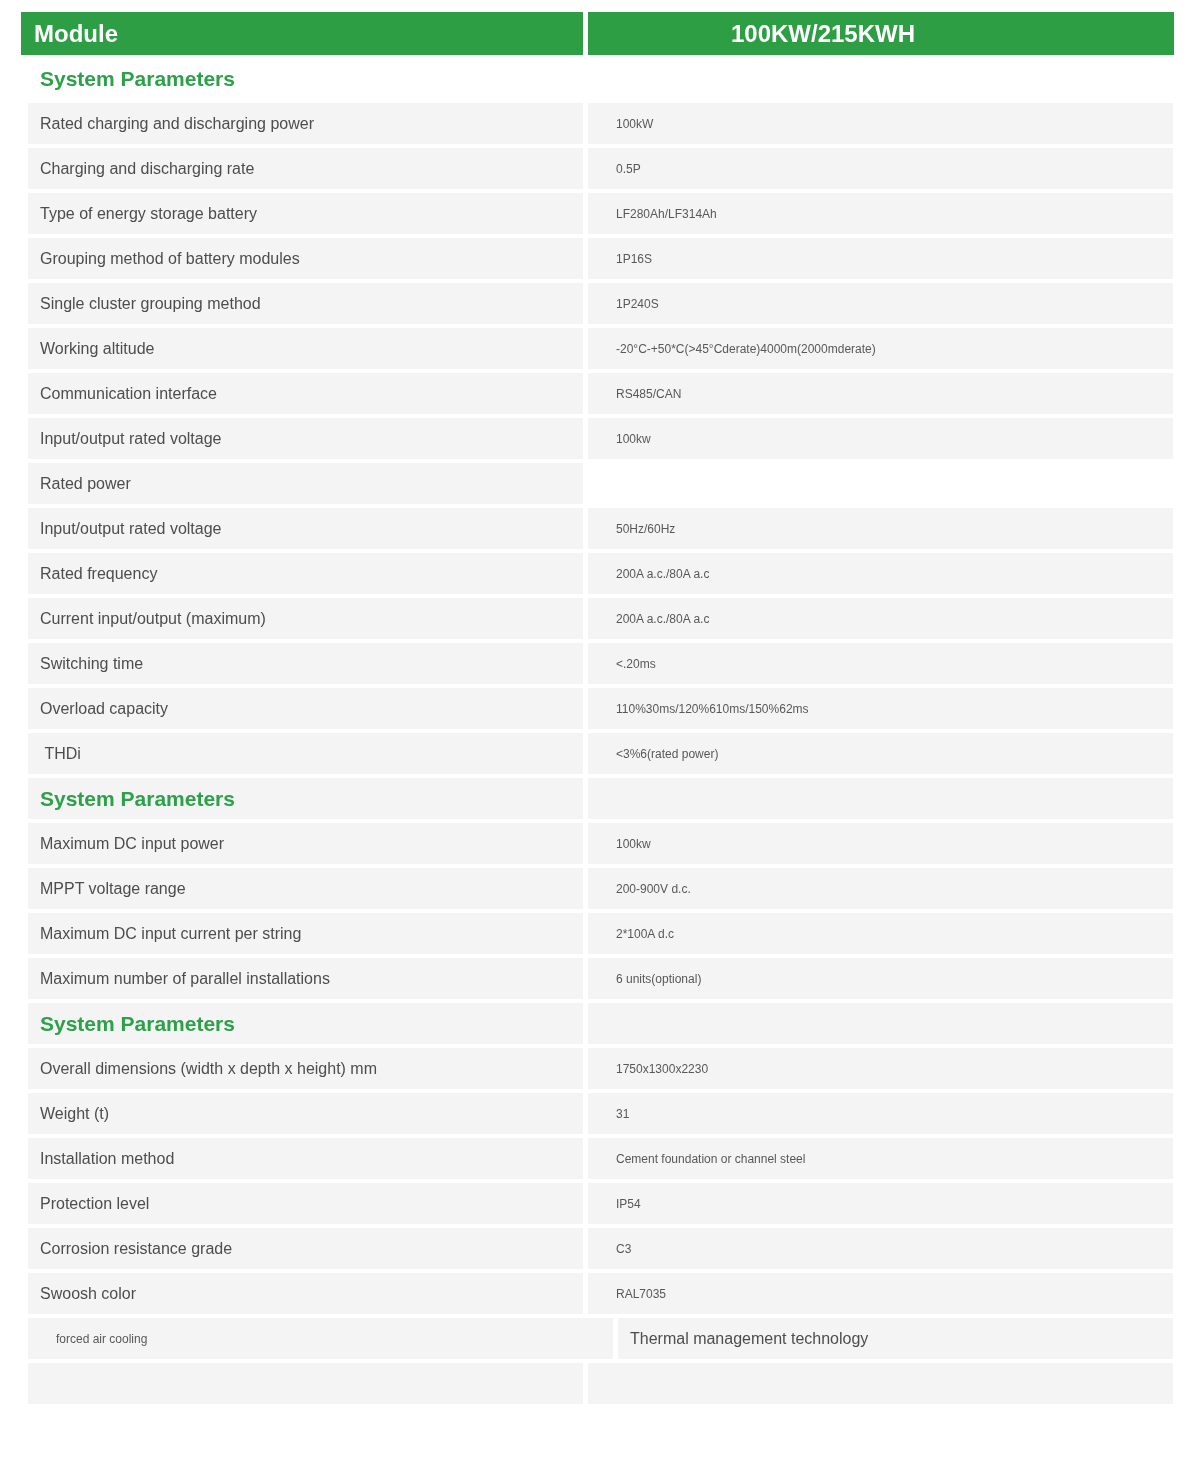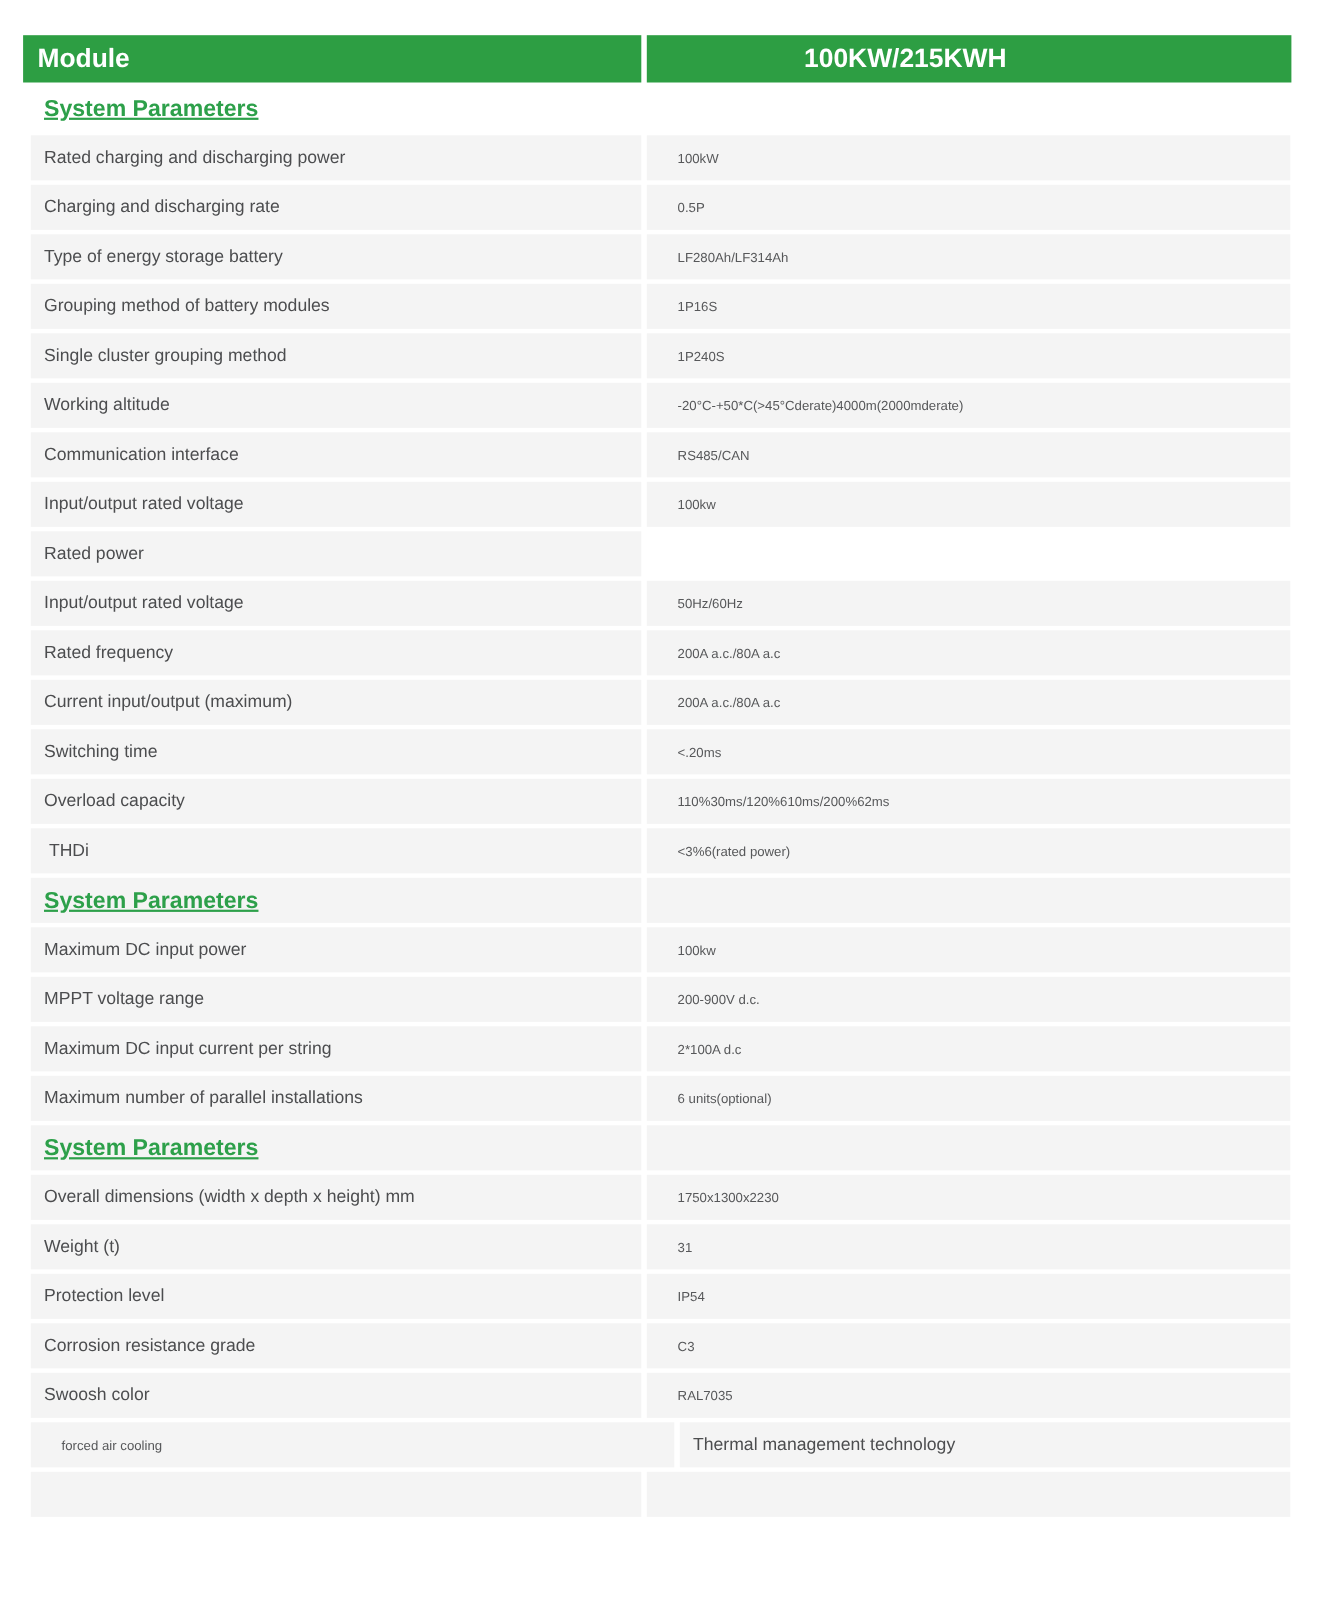--- a/index.html
+++ b/index.html
@@ -9,37 +9,37 @@
     --header-text:#ffffff;
     --label-text:#4c4d4f;
     --value-text:#57585a;
   }
   *{box-sizing:border-box;margin:0;padding:0;}
   html,body{background:#ffffff;}
   body{
     width:1200px;height:1461px;overflow:hidden;
     font-family:"Liberation Sans","DejaVu Sans",sans-serif;
   }
-  .spec-page{width:1200px;height:1461px;padding-top:32px;background:#fff;}
+  .spec-page{width:1200px;height:1461px;padding-top:12px;background:#fff;}
   
   .hdr-row{display:flex;gap:5px;height:43px;margin-left:21px;width:1153px;}
   .hdr-cell{background:var(--header-green);color:var(--header-text);
     display:flex;align-items:center;font-size:24px;font-weight:bold;}
   .hdr-left{width:562px;flex:none;padding-left:13px;}
   .hdr-right{flex:1;justify-content:center;padding-right:116px;}
   
   .rows{margin-left:28px;margin-top:3px;width:1145px;}
   .row{display:flex;gap:5px;height:41px;margin-bottom:4px;}
   .cell{display:flex;align-items:center;min-width:0;}
   .c-left{width:555px;flex:none;}
   .c-right{flex:1;}
   .bg{background:var(--row-bg);}
   .label-cell{padding-left:12px;font-size:16px;color:var(--label-text);}
   .value-cell{padding-left:28px;font-size:12px;color:var(--value-text);white-space:nowrap;}
-  .section-cell{padding-left:12px;font-size:21px;font-weight:600;color:var(--section-green);text-decoration:underline;}
+  .section-cell{padding-left:12px;font-size:21px;font-weight:600;color:var(--section-green);}
 </style>
 </head>
 <body>
 
 <div class="spec-page">
   <div class="hdr-row">
     <div class="hdr-cell hdr-left">Module</div>
     <div class="hdr-cell hdr-right">100KW/215KWH</div>
   </div>
   <div class="rows">
@@ -93,21 +93,21 @@
       <div class="row">
         <div class="cell c-left bg label-cell">Current input/output (maximum)</div>
         <div class="cell c-right bg value-cell">200A a.c./80A a.c</div>
       </div>
       <div class="row">
         <div class="cell c-left bg label-cell">Switching time</div>
         <div class="cell c-right bg value-cell">&lt;.20ms</div>
       </div>
       <div class="row">
         <div class="cell c-left bg label-cell">Overload capacity</div>
-        <div class="cell c-right bg value-cell">110%30ms/120%610ms/200%62ms</div>
+        <div class="cell c-right bg value-cell">110%30ms/120%610ms/150%62ms</div>
       </div>
       <div class="row">
         <div class="cell c-left bg label-cell">&nbsp;THDi</div>
         <div class="cell c-right bg value-cell">&lt;3%6(rated power)</div>
       </div>
       <div class="row">
         <div class="cell c-left section-cell bg">System Parameters</div>
         <div class="cell c-right bg"></div>
       </div>
       <div class="row">
@@ -132,20 +132,24 @@
       </div>
       <div class="row">
         <div class="cell c-left bg label-cell">Overall dimensions (width x depth x height) mm</div>
         <div class="cell c-right bg value-cell">1750x1300x2230</div>
       </div>
       <div class="row">
         <div class="cell c-left bg label-cell">Weight (t)</div>
         <div class="cell c-right bg value-cell">31</div>
       </div>
       <div class="row">
+        <div class="cell c-left bg label-cell">Installation method</div>
+        <div class="cell c-right bg value-cell">Cement foundation or channel steel</div>
+      </div>
+      <div class="row">
         <div class="cell c-left bg label-cell">Protection level</div>
         <div class="cell c-right bg value-cell">IP54</div>
       </div>
       <div class="row">
         <div class="cell c-left bg label-cell">Corrosion resistance grade</div>
         <div class="cell c-right bg value-cell">C3</div>
       </div>
       <div class="row">
         <div class="cell c-left bg label-cell">Swoosh color</div>
         <div class="cell c-right bg value-cell">RAL7035</div>

